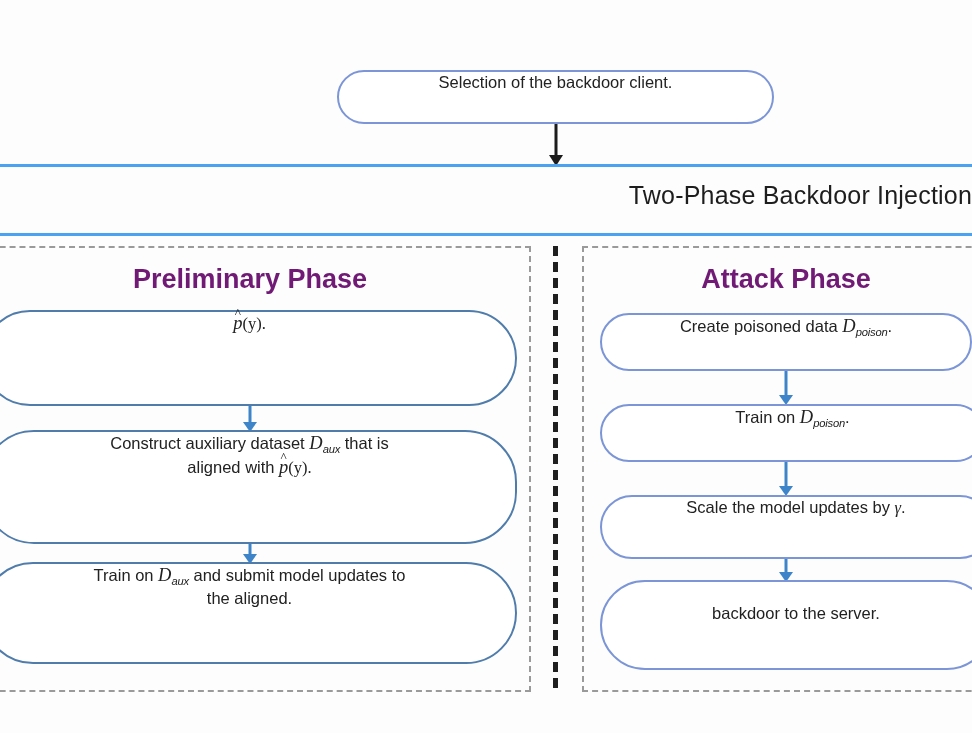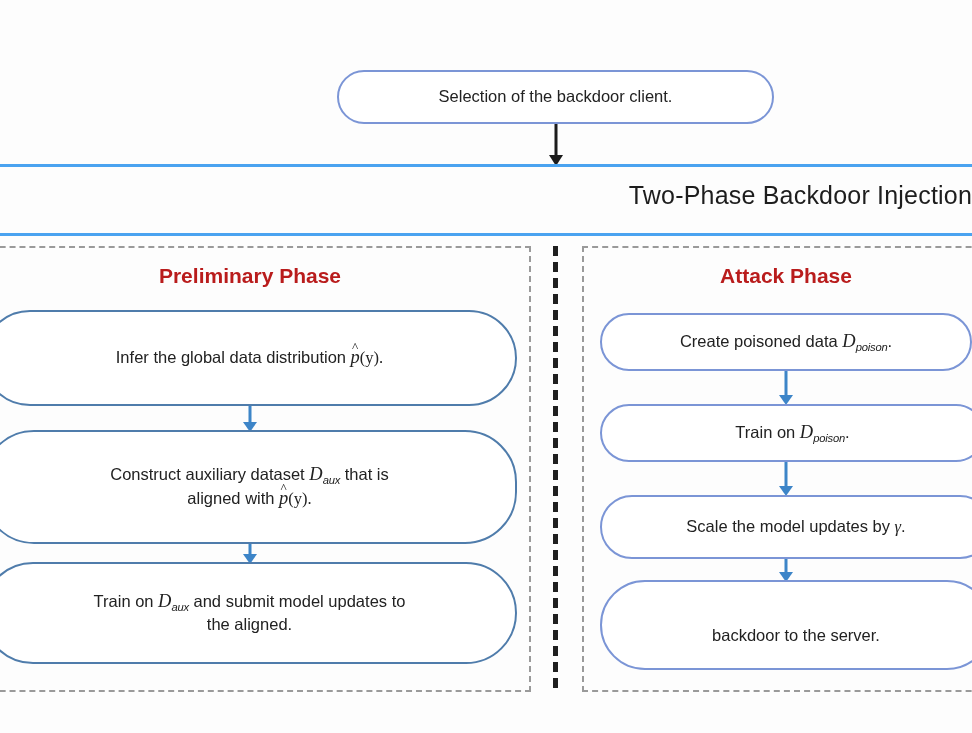--- a/index.html
+++ b/index.html
@@ -18,21 +18,20 @@
     background: #fdfdfd;
     overflow: hidden;
   }
 
   
   .node {
     position: absolute;
     box-sizing: border-box;
     background: #ffffff;
     display: flex;
-    align-items: center;
     justify-content: center;
     text-align: center;
     line-height: 1.28;
     color: #222222;
   }
   .node .txt { padding: 0 14px; }
 
   
   .node-top {
     left: 337px;
@@ -140,23 +139,23 @@
     width: 5px;
     height: 446px;
     background-image: linear-gradient(#1f1f1f 62%, rgba(0,0,0,0) 0%);
     background-size: 5px 16px;
     background-repeat: repeat-y;
   }
 
   
   .phase-heading {
     position: absolute;
-    font-size: 21px;
+    font-size: 27px;
     font-weight: bold;
-    color: #b91c1c;
+    color: #701a75;
     text-align: center;
   }
   #phase-heading-left  { left: 0px;   top: 264px; width: 500px; }
   #phase-heading-right { left: 600px; top: 264px; width: 372px; }
 
   
   .mi {
     font-family: "Liberation Serif", serif;
     font-style: italic;
   }
@@ -209,21 +208,21 @@
   <div class="rule" id="rule-bottom"></div>
 
   <div class="phase-box" id="phase-box-left"></div>
   <div class="phase-box" id="phase-box-right"></div>
   <div id="phase-divider"></div>
 
   <div class="phase-heading" id="phase-heading-left">Preliminary Phase</div>
   <div class="phase-heading" id="phase-heading-right">Attack Phase</div>
 
   <div class="node node-left" id="left-node-1">
-    <span class="txt"><span>Infer the global data distribution </span><span class="hatwrap"><span class="hat">^</span><span class="mvar">p</span></span><span class="mupr">(y).</span></span>
+    <span class="txt"><span class="hatwrap"><span class="hat">^</span><span class="mvar">p</span></span><span class="mupr">(y).</span></span>
   </div>
 
   <div class="arrow arrow-blue" id="arrow-left-1">
     <div class="shaft"></div>
     <div class="head"></div>
   </div>
 
   <div class="node node-left" id="left-node-2">
     <span class="txt"><span>Construct auxiliary dataset </span><span class="mvar">D</span><span class="msub">aux</span><span> that is</span><br><span>aligned with </span><span class="hatwrap"><span class="hat">^</span><span class="mvar">p</span></span><span class="mupr">(y).</span></span>
   </div>

